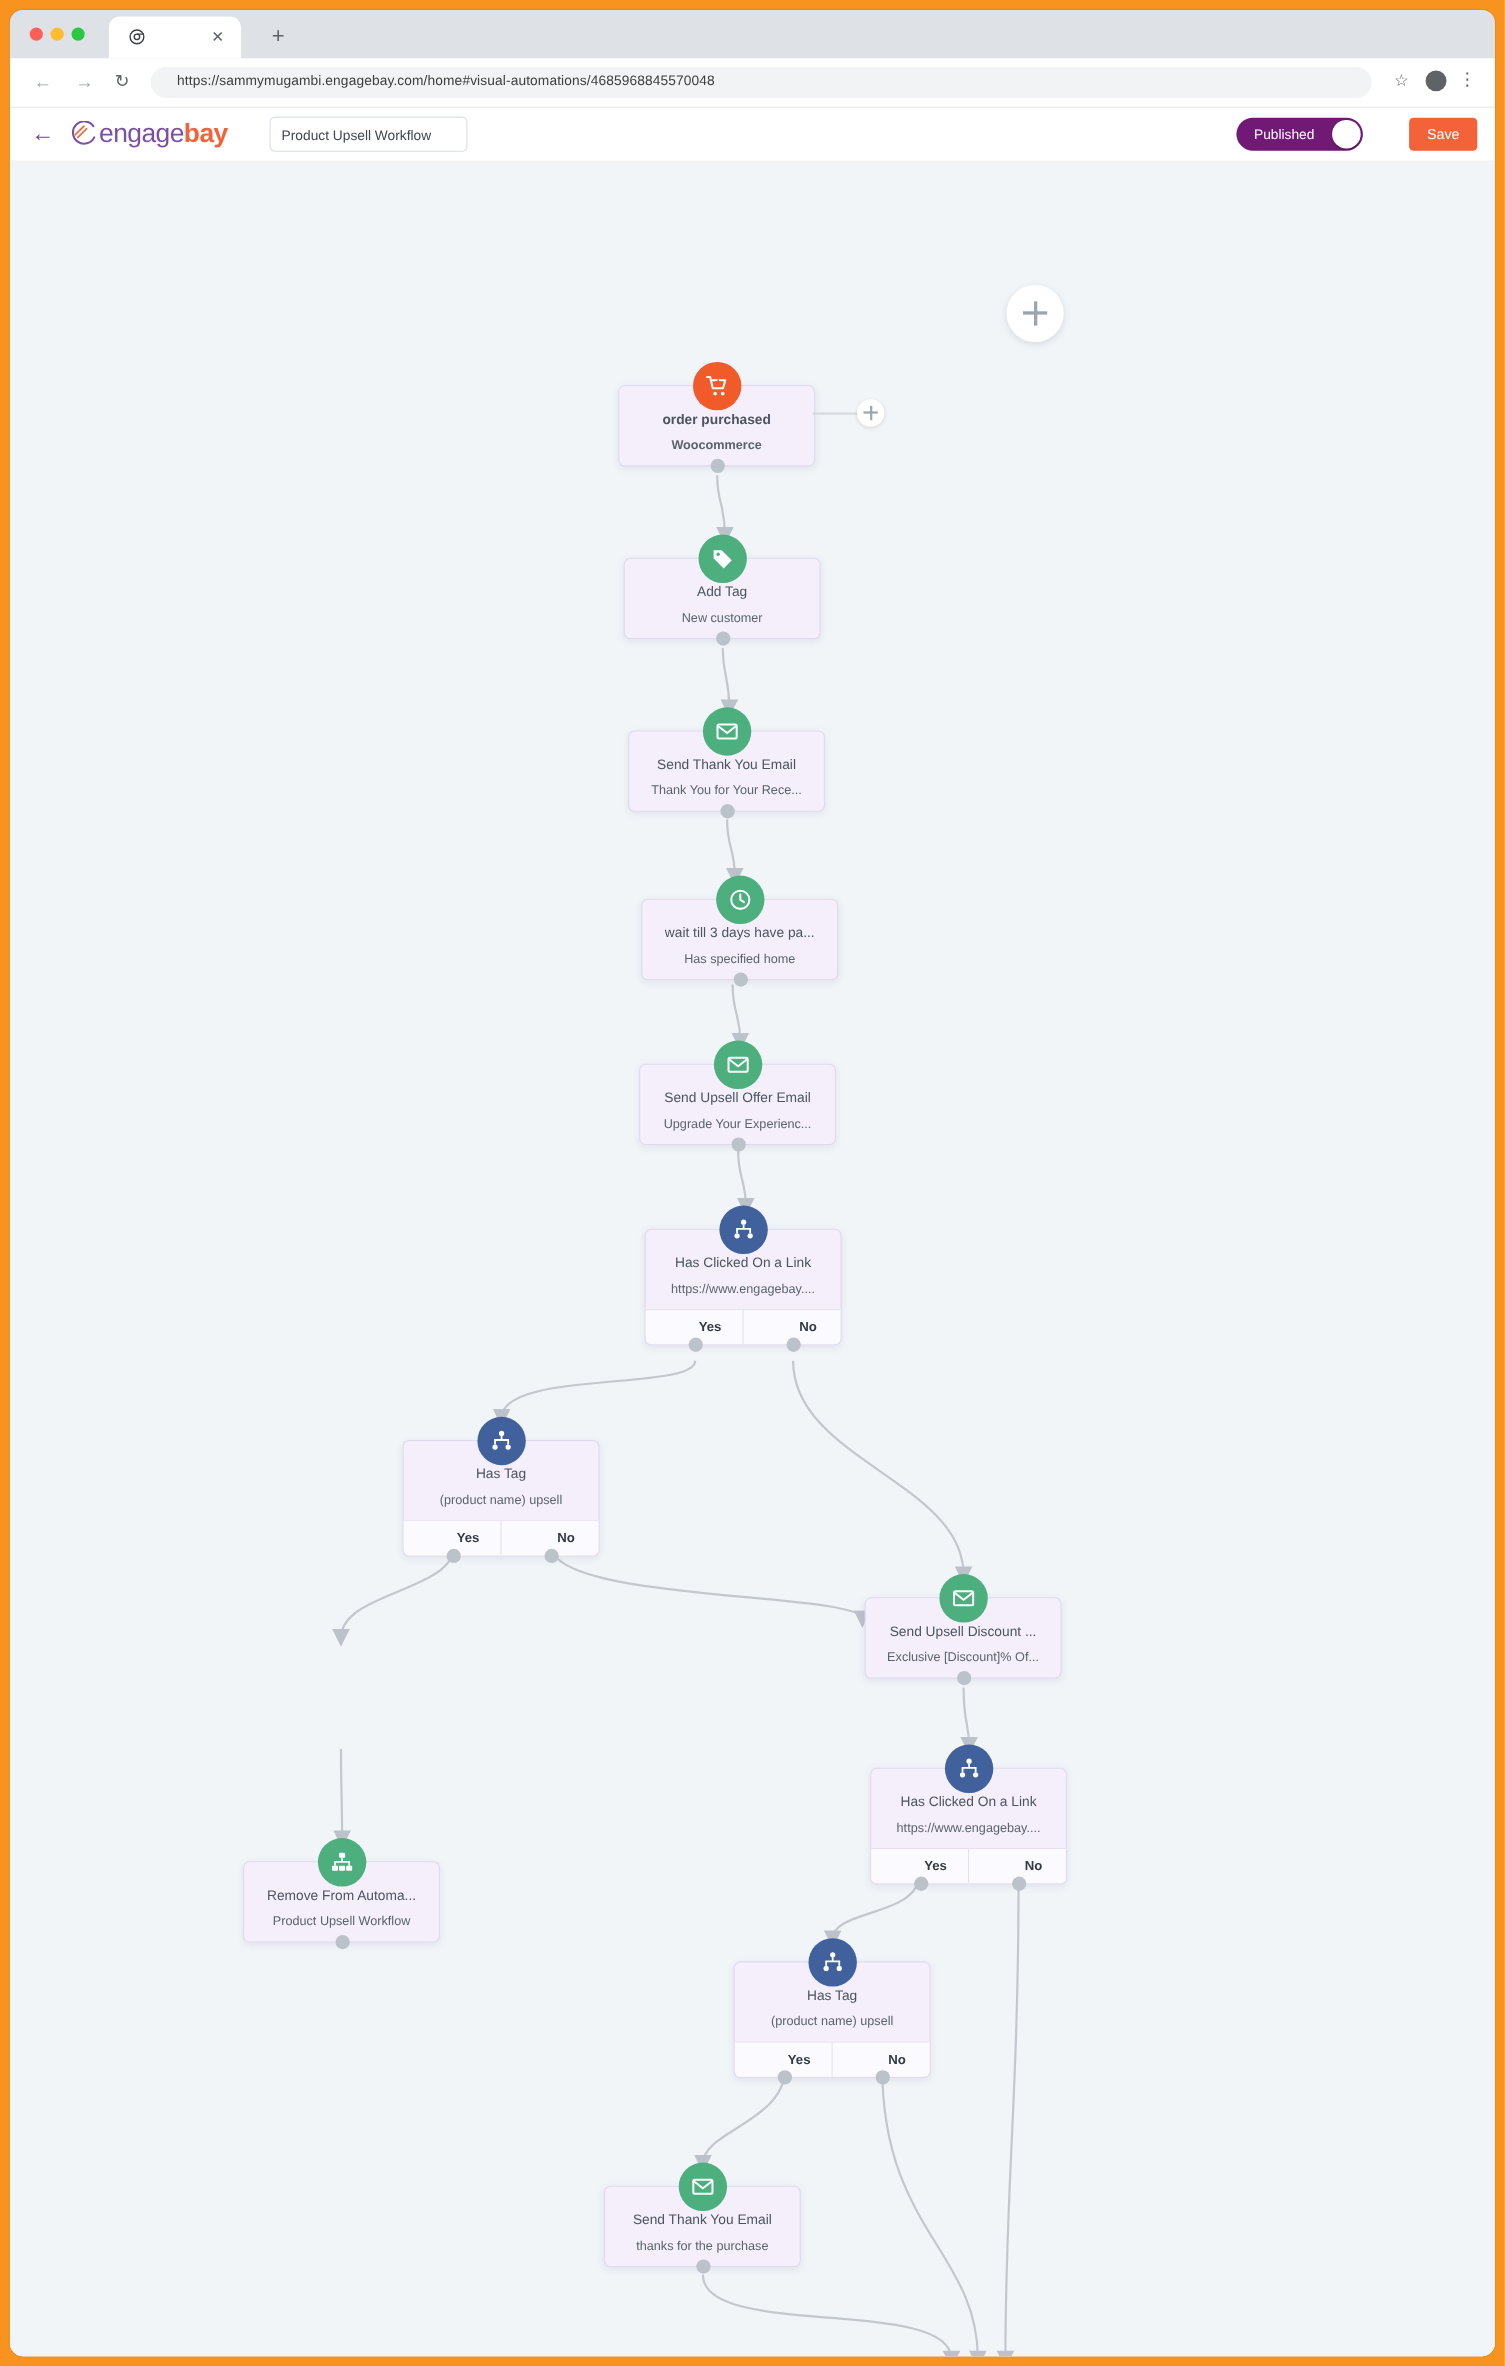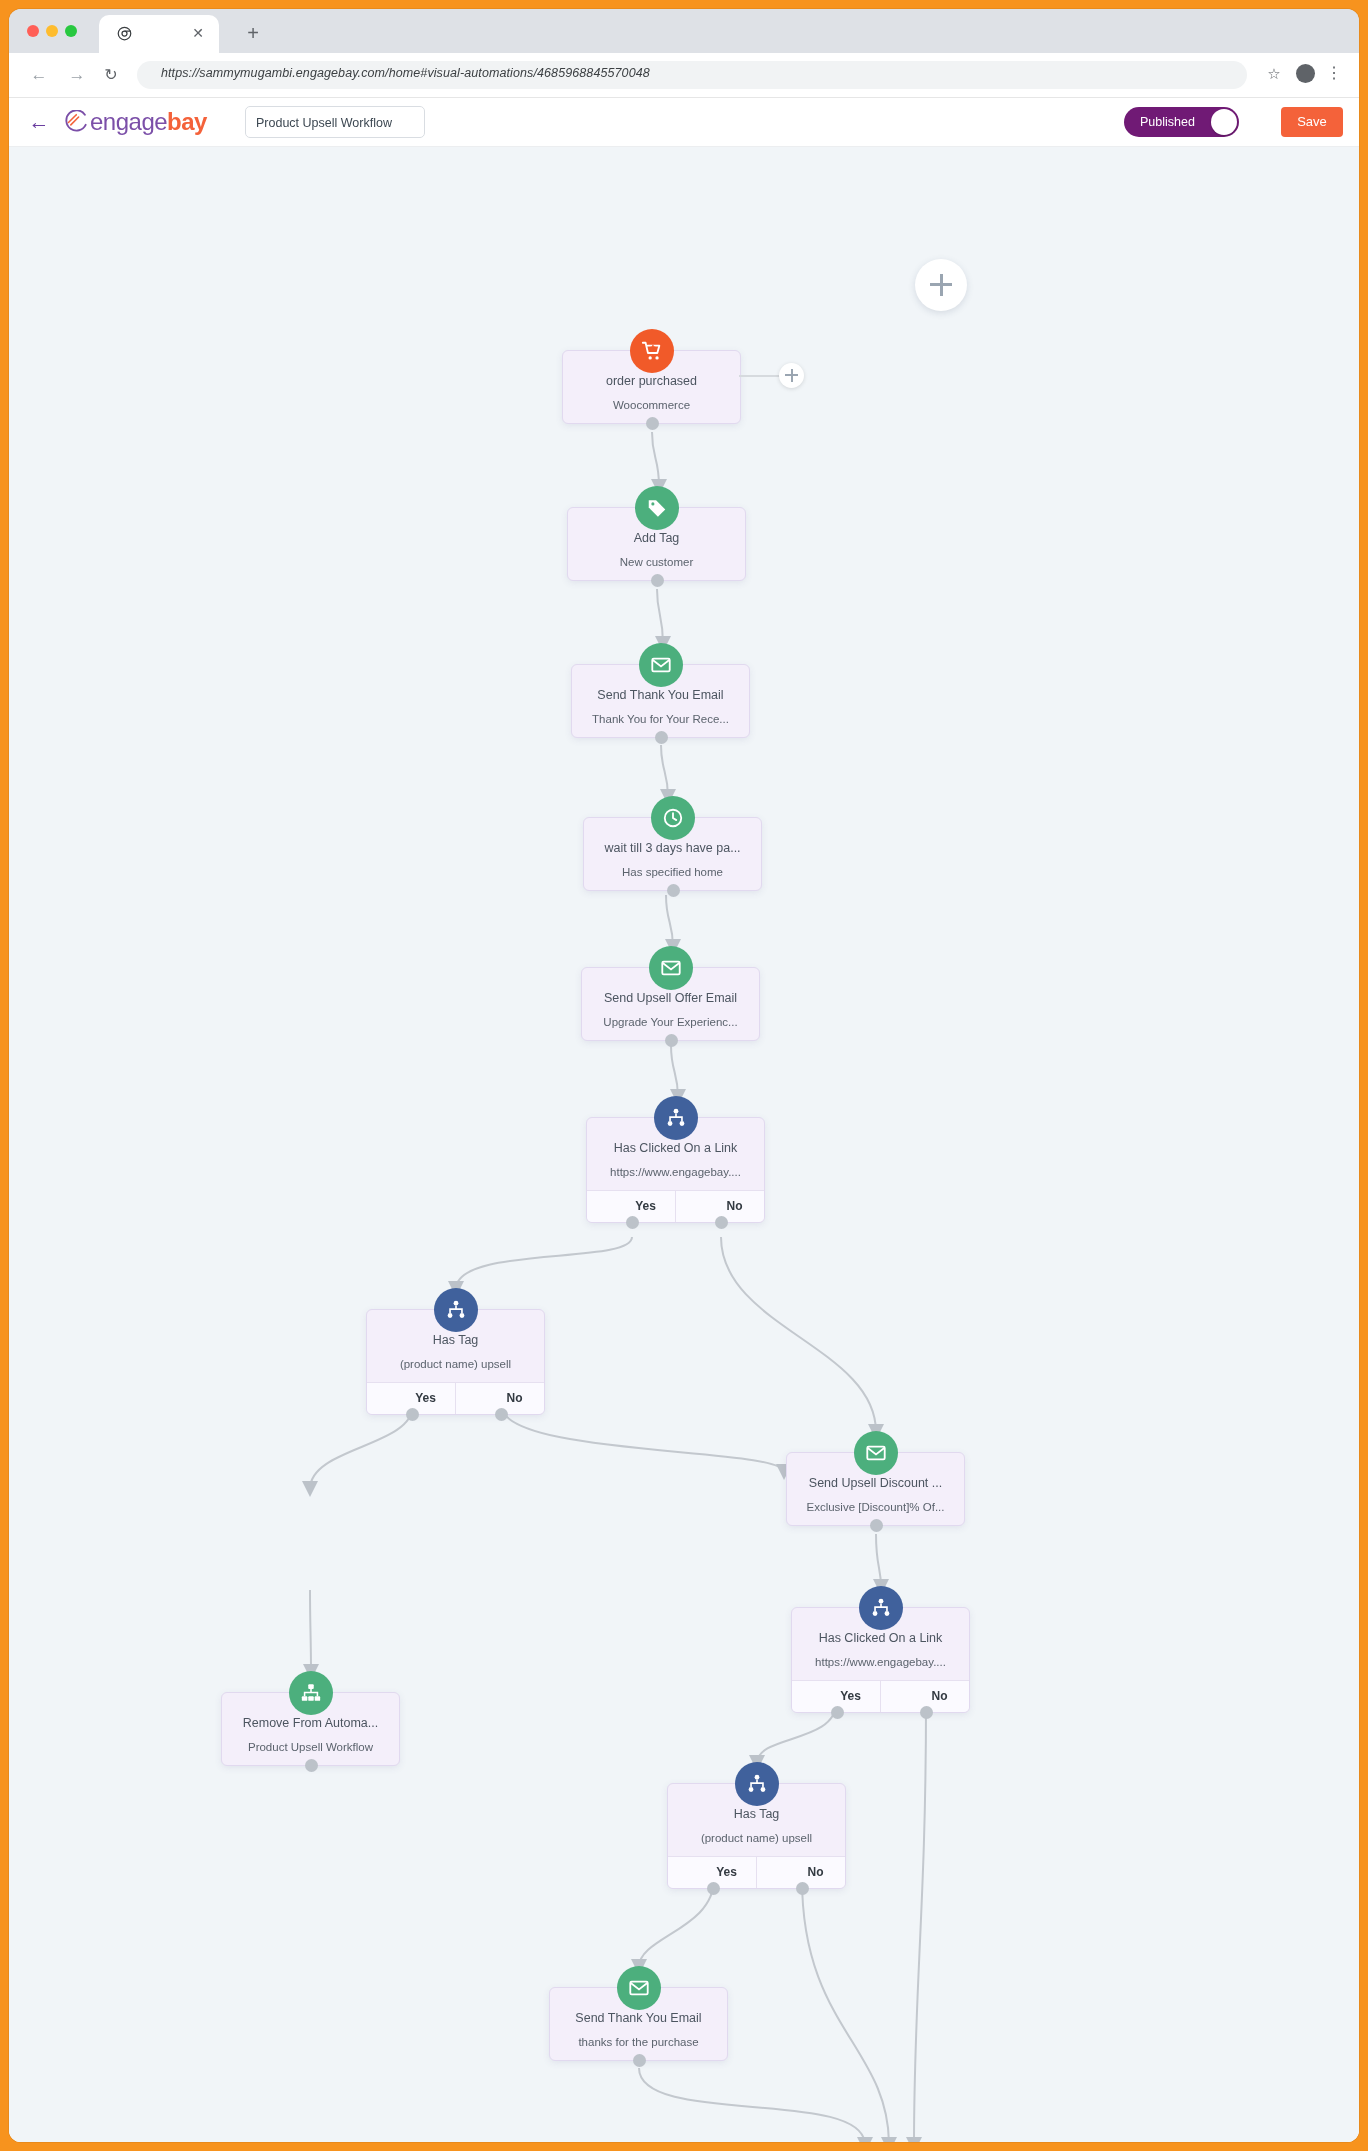--- a/index.html
+++ b/index.html
@@ -55,21 +55,20 @@
   .nav-fwd{left:56px;}
   .nav-reload{left:90px;font-size:16px;color:#5f6368;}
   .omnibox{
     position:absolute;left:128px;top:8px;width:1110px;height:28px;
     background:#f1f3f4;border-radius:14px;
   }
   .omnibox-url{
     position:absolute;left:24px;top:5px;
     font-size:12.5px;color:#3c4043;letter-spacing:.1px;
     white-space:nowrap;
-    font-style:italic;
   }
   .star-icon{position:absolute;right:76px;top:12px;width:18px;height:18px;color:#5f6368;font-size:15px;line-height:18px;text-align:center;}
   .profile-icon{position:absolute;right:44px;top:11px;width:19px;height:19px;border-radius:50%;background:#5f6368;}
   .menu-icon{position:absolute;right:16px;top:11px;width:18px;height:18px;color:#5f6368;font-size:16px;line-height:18px;text-align:center;}
 
   
   .app{
     position:relative;height:2045px;background:#fff;overflow:hidden;
   }
   .app-header{
@@ -263,21 +262,21 @@
           <path d="M705,1732 C705,1782 630,1790 630,1820"></path>
 
           <path d="M793,1732 C793,1880 880,1900 880,1998"></path>
 
           <path d="M630,1921 C630,1980 856,1940 856,1998"></path>
         </g>
       </svg>
 
       <div class="add-fab"></div>
 
-      <div class="node" style="left:553px;top:203px;">
+      <div class="node" style="left:553px;top:203px;font-weight:bold;">
         <div class="node-icon ic-orange">
           <svg width="22" height="22" viewBox="0 0 24 24" fill="#fff">
               <path d="M2 3h3l2.6 11.2h10.2l2.2-8H7.2" fill="none" stroke="#fff" stroke-width="2" stroke-linecap="round" stroke-linejoin="round"></path>
               <circle cx="10" cy="19.5" r="1.8"></circle>
               <circle cx="17.5" cy="19.5" r="1.8"></circle>
               <path d="M13 6v4M11 8h4" stroke="#f15a29" stroke-width="1.6" stroke-linecap="round"></path>
             </svg>
         </div>
         <div class="node-body">
           <div class="node-title">order purchased</div>

